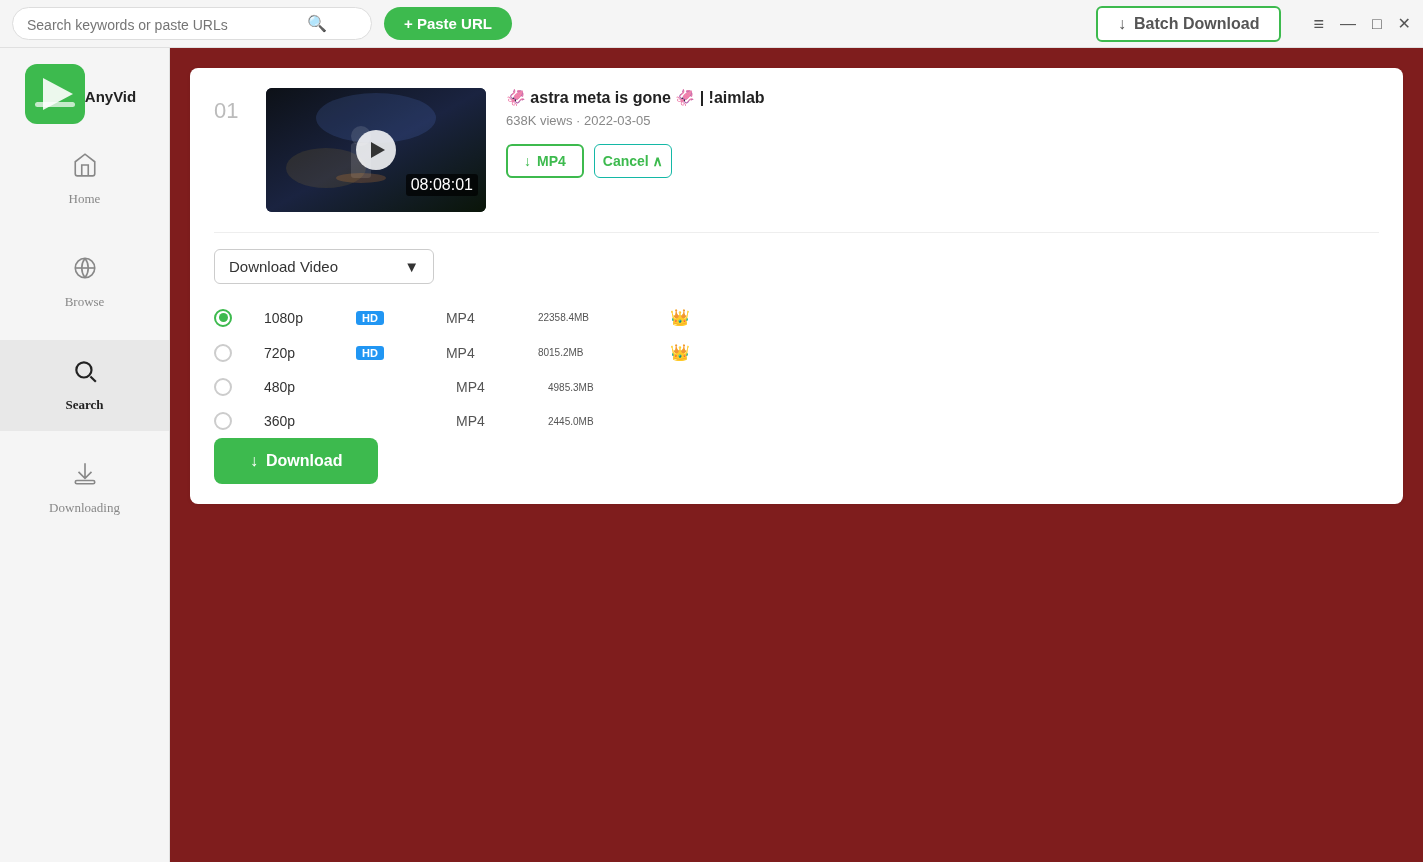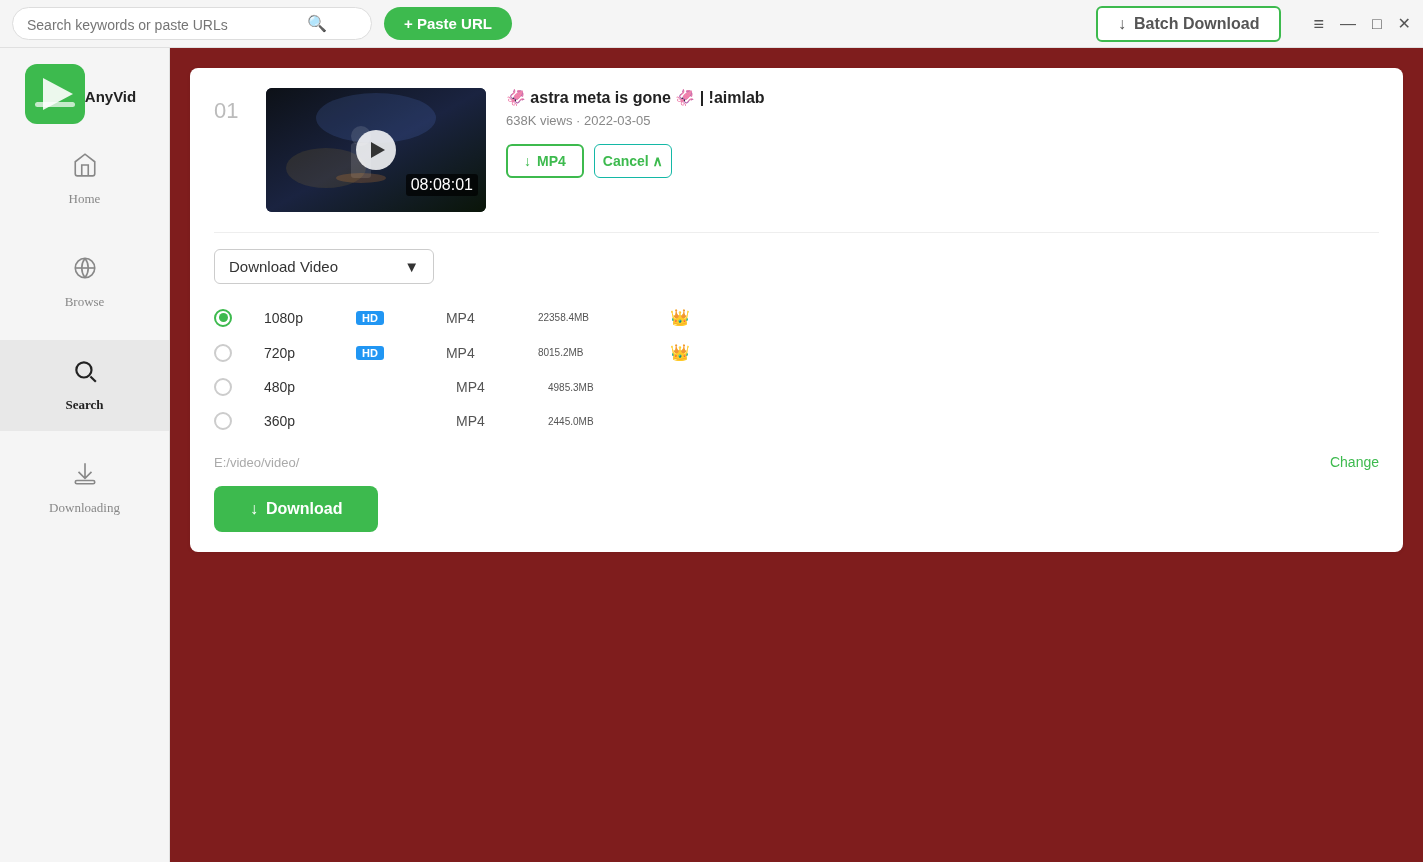--- a/index.html
+++ b/index.html
@@ -566,24 +566,20 @@
 
           <div class="quality-row">
             <div class="quality-radio"></div>
             <span class="quality-label">360p</span>
             <span style="width:38px;"></span>
             <span class="quality-format">MP4</span>
             <span class="quality-size">2445.0MB</span>
           </div>
         </div>
 
-        <div class="download-path-row">
-          <span class="download-path">E:/video/video/</span>
-          <span class="change-link">Change</span>
-        </div>
 
         <button class="download-btn">
           <span>↓</span>
           <span>Download</span>
         </button>
 
       </div>
     </div>
   </div>
 

